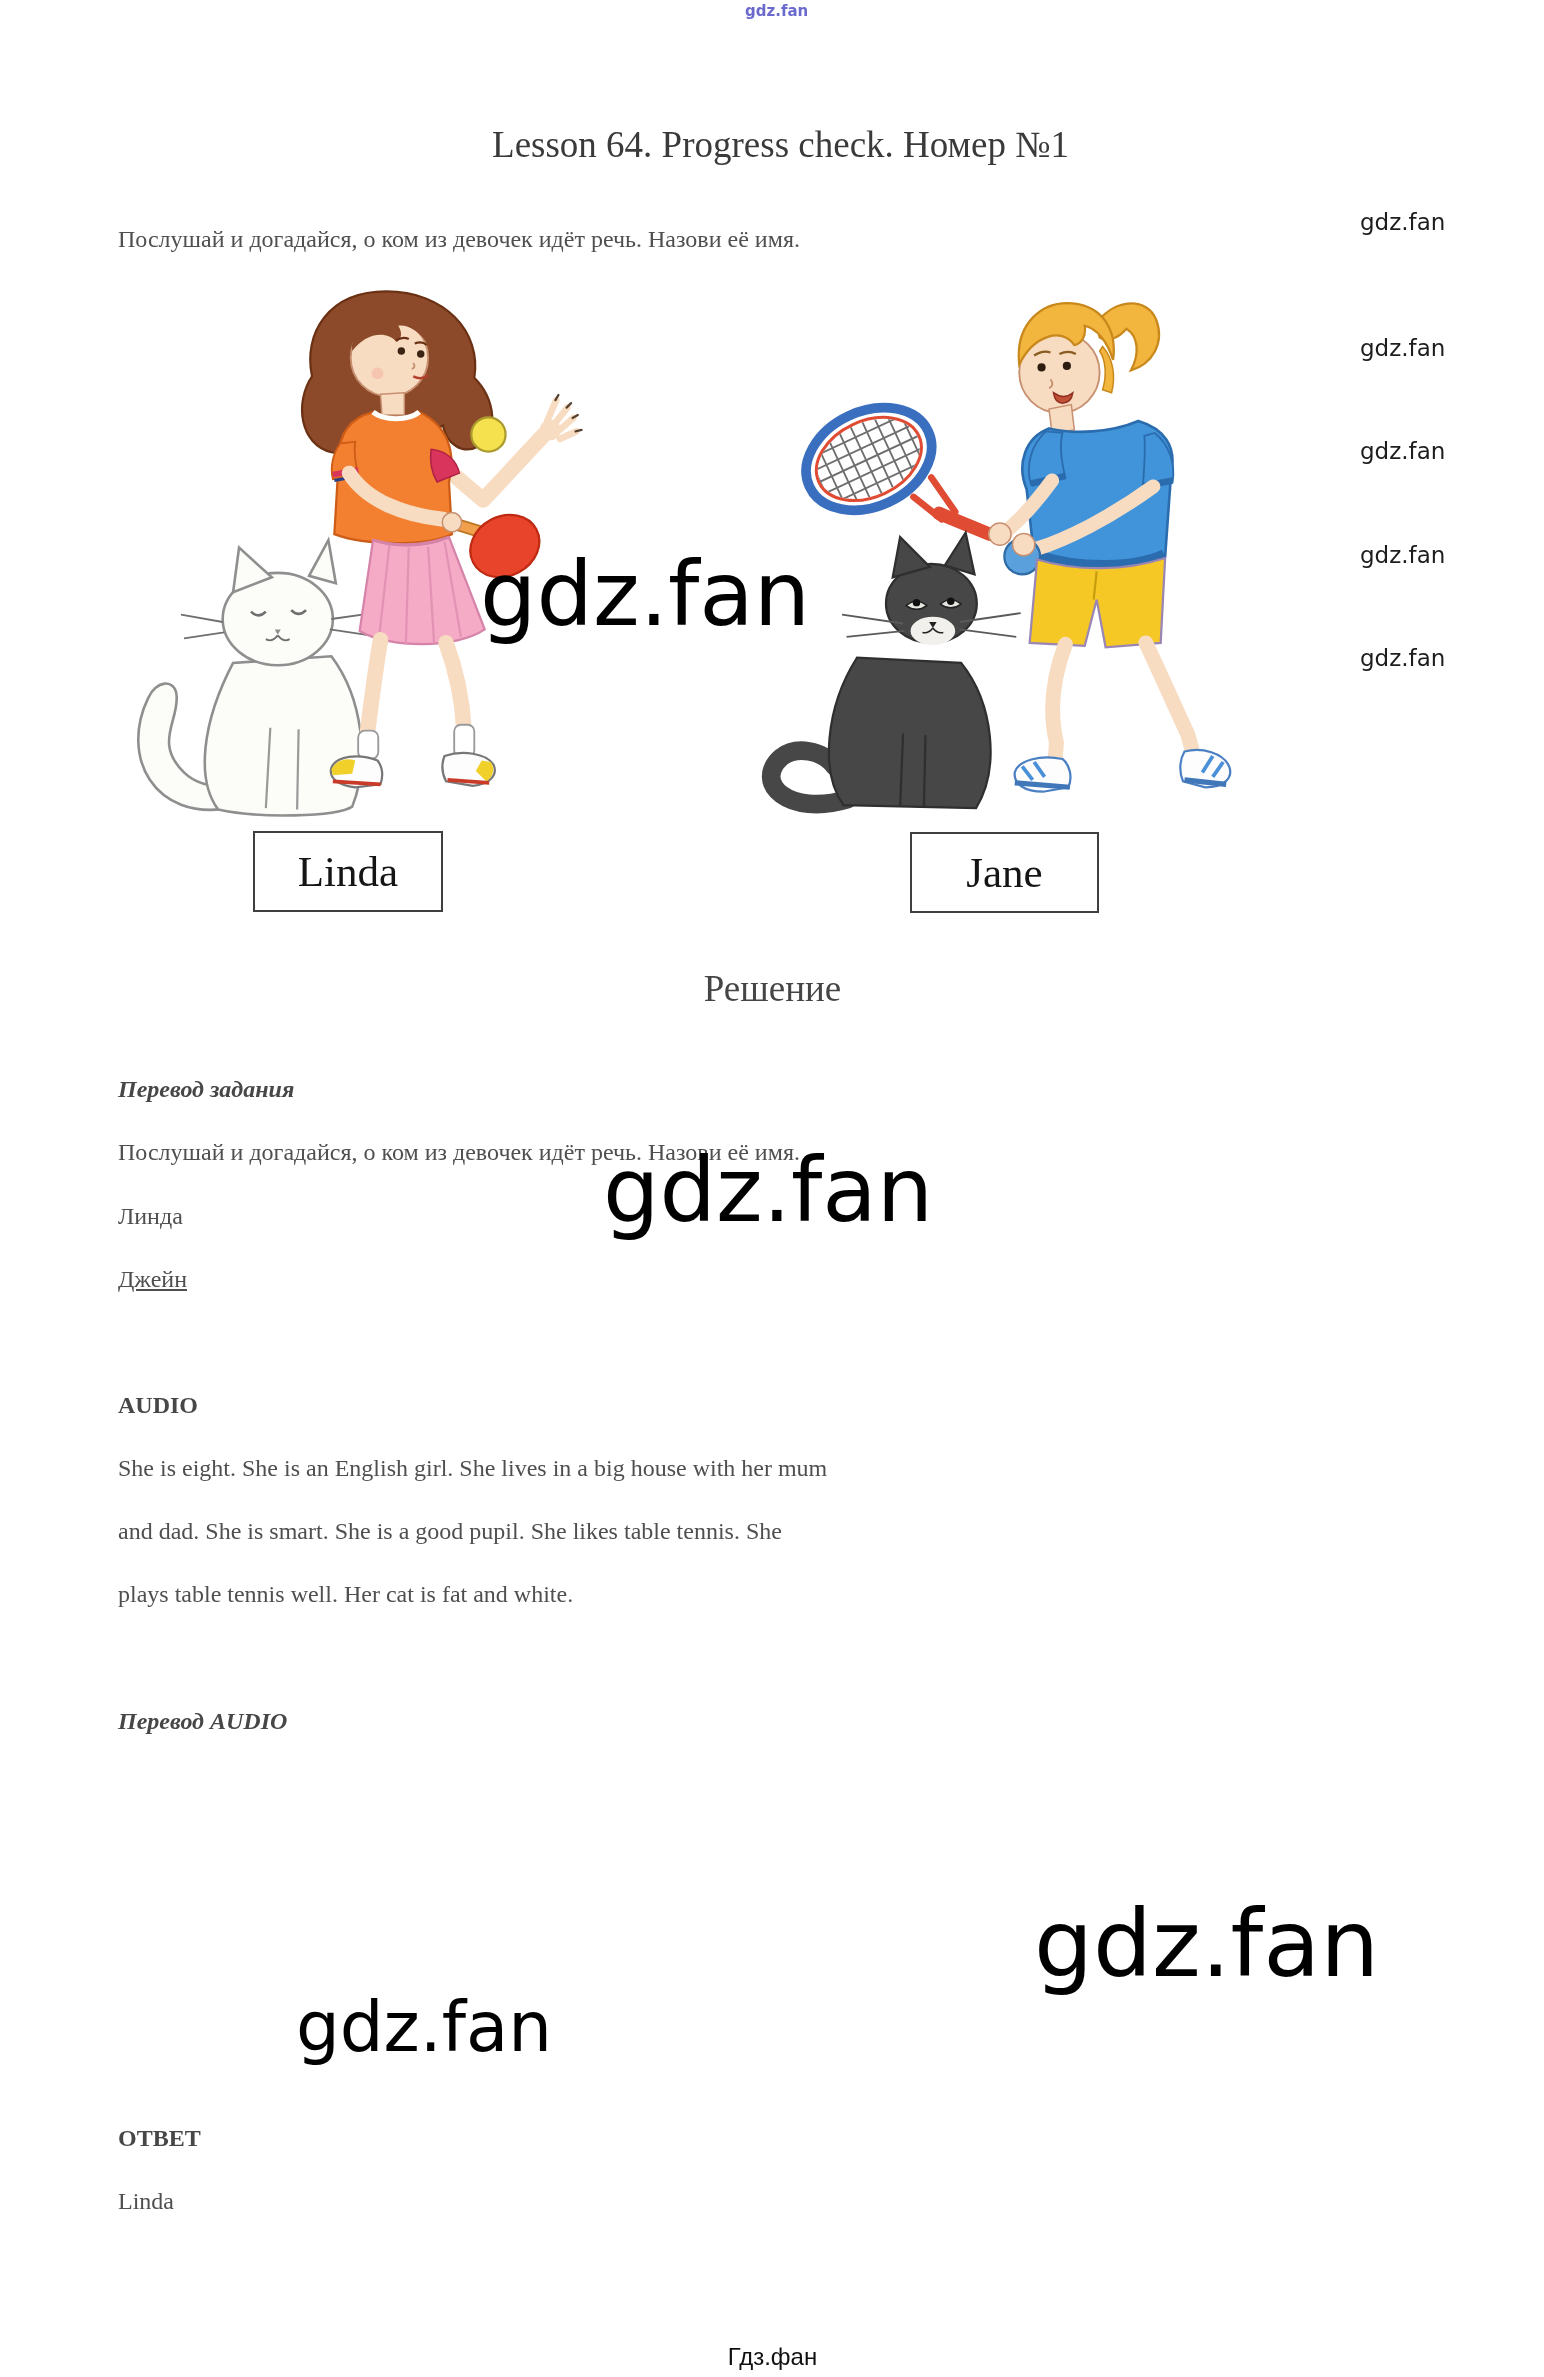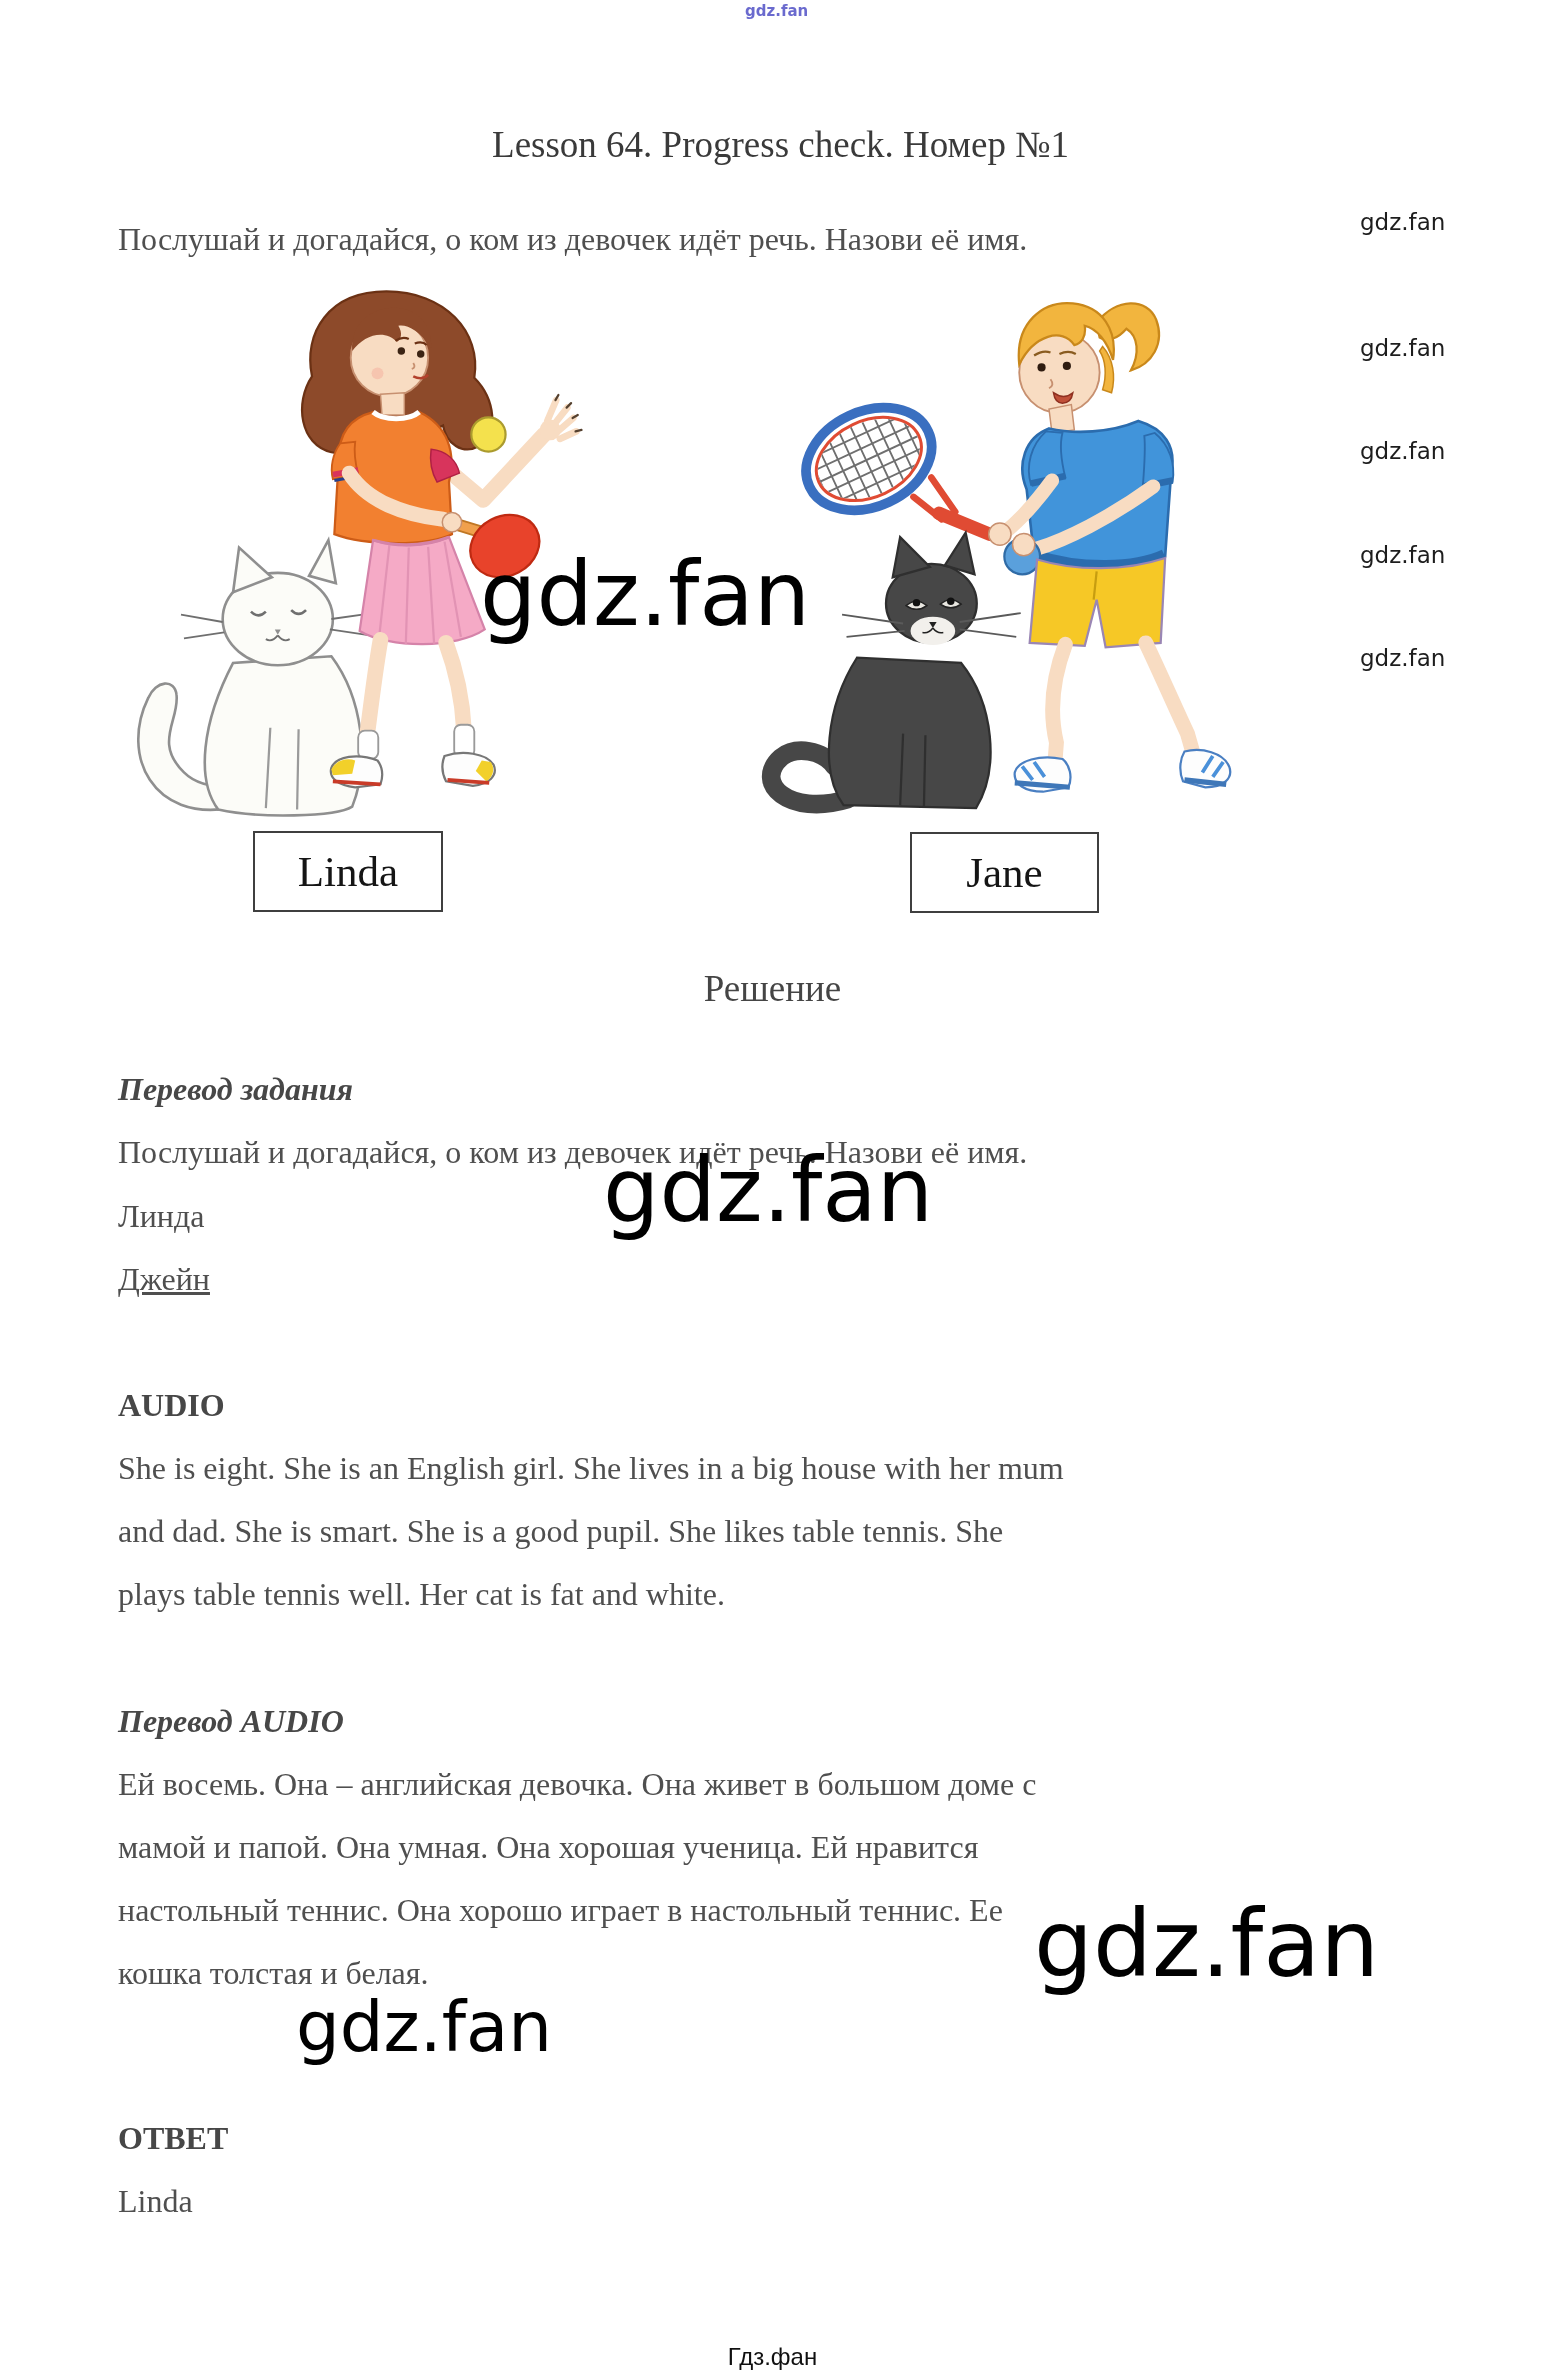--- a/index.html
+++ b/index.html
@@ -1,19 +1,19 @@
 <!DOCTYPE html>
 <html style="font-size:12px"><head>
 <meta charset="utf-8">
 <style>
   html,body{margin:0;padding:0;background:#ffffff;}
   body{width:1545px;height:2377px;font-family:"Liberation Serif",serif;}
   .page{position:relative;width:1545px;height:2377px;background:#fff;overflow:hidden;}
 
-  .tblock{position:absolute;font-size:32px;line-height:63px;color:#4f4f4f;white-space:pre-line;}
+  .tblock{position:absolute;font-size:24px;line-height:63px;color:#4f4f4f;white-space:pre-line;}
   .centered{left:0;width:100%;text-align:center;}
   .lm{left:118px;width:1311px;}
 
   .title{top:113px;font-size:37px;color:#3a3a3a;padding-left:8px;}
   .task-line{top:208px;}
   .heading-bold{font-weight:bold;color:#474747;}
   .heading-bi{font-weight:bold;font-style:italic;color:#474747;}
 
   .solution-heading{top:957px;font-size:37px;color:#454545;}
   .tr-task-heading{top:1058px;}
@@ -211,24 +211,20 @@
   <div class="tblock lm opt2">Джейн</div>
 
   <div class="wm wm-mid">gdz.fan</div>
 
   <div class="tblock lm heading-bold audio-heading">AUDIO</div>
   <div class="tblock lm audio-text">She is eight. She is an English girl. She lives in a big house with her mum
 and dad. She is smart. She is a good pupil. She likes table tennis. She
 plays table tennis well. Her cat is fat and white.</div>
 
   <div class="tblock lm heading-bi tr-audio-heading">Перевод AUDIO</div>
-  <div class="tblock lm tr-audio-text">Ей восемь. Она – английская девочка. Она живет в большом доме с
-мамой и папой. Она умная. Она хорошая ученица. Ей нравится
-настольный теннис. Она хорошо играет в настольный теннис. Ее
-кошка толстая и белая.</div>
 
   <div class="wm wm-bottom-right">gdz.fan</div>
   <div class="wm wm-bottom-left">gdz.fan</div>
 
   <div class="tblock lm heading-bold answer-heading">ОТВЕТ</div>
   <div class="tblock lm answer-text">Linda</div>
 
   <div class="footer-brand">Гдз.фан</div>
 </div>
 

